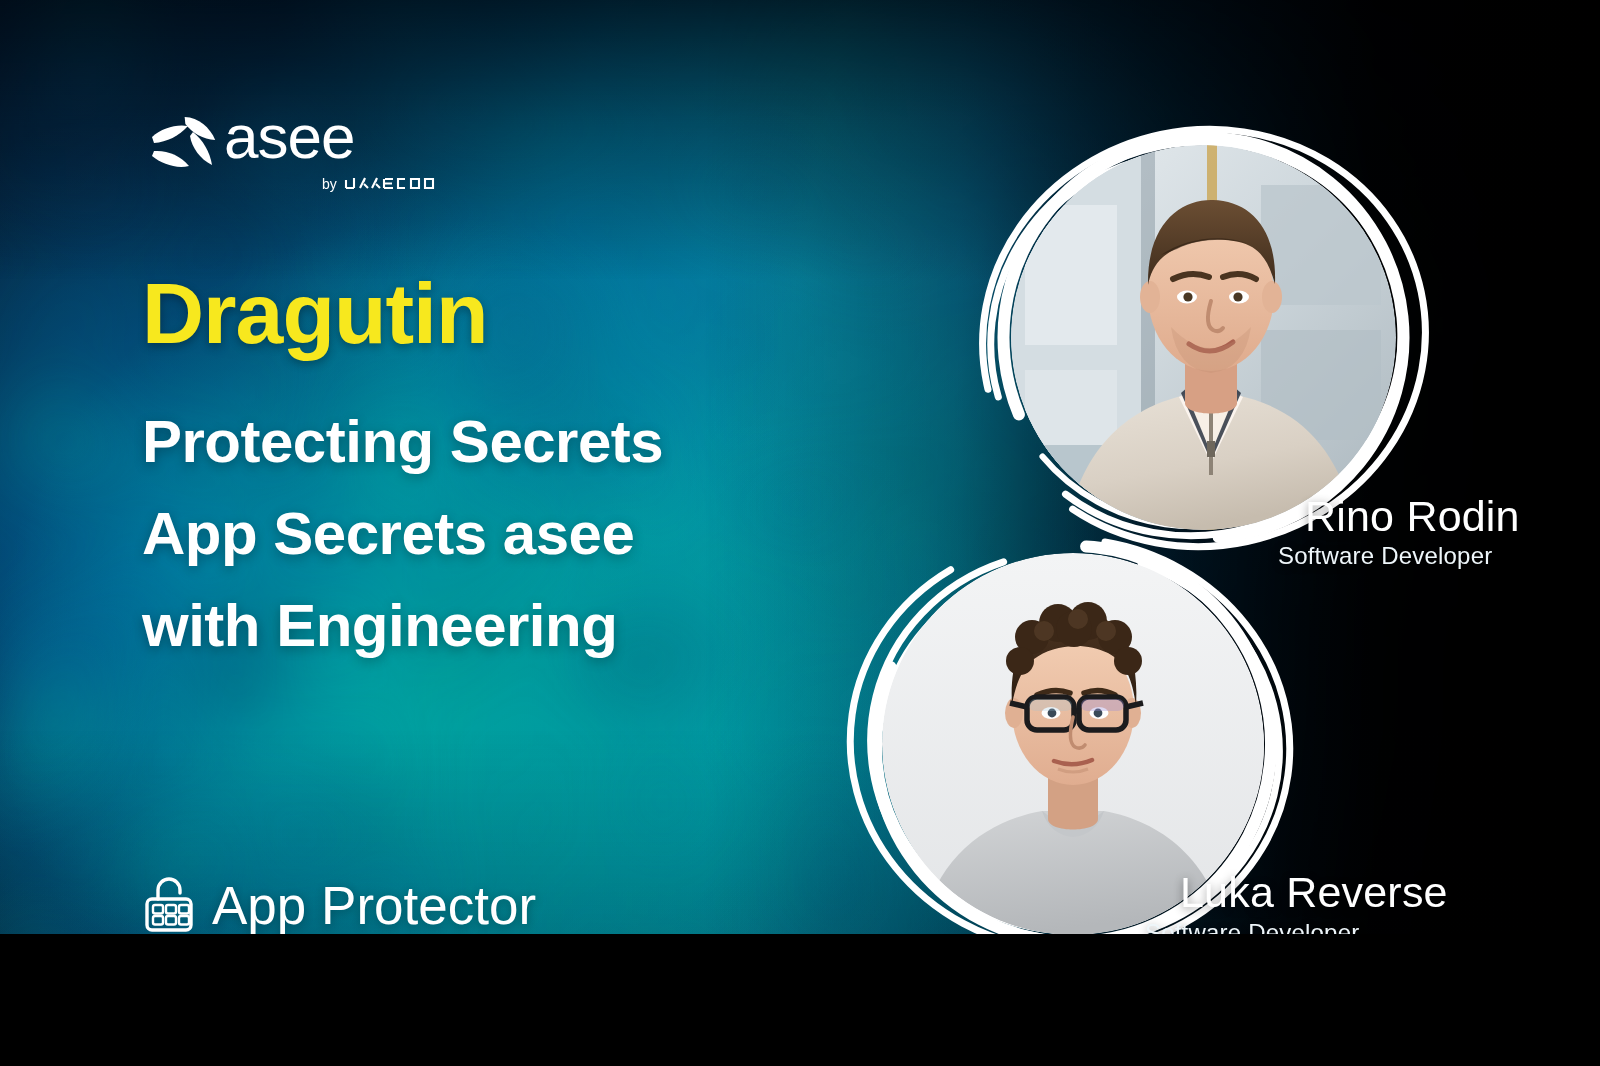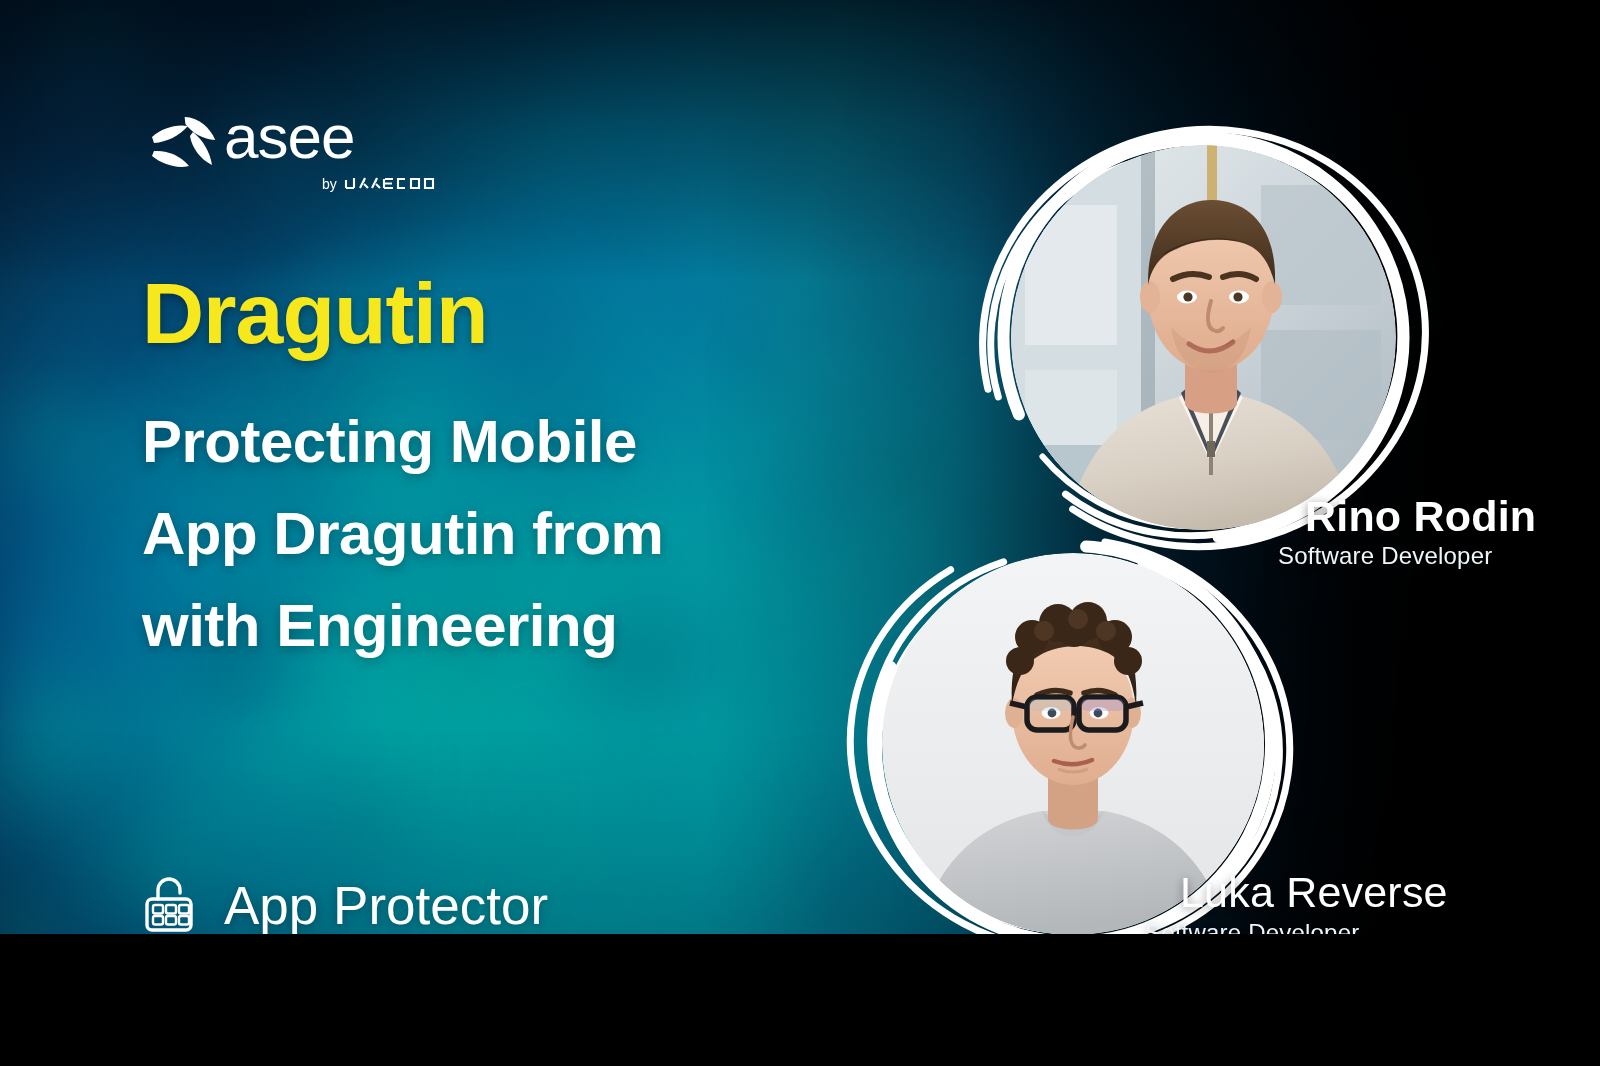--- a/index.html
+++ b/index.html
@@ -107,21 +107,21 @@
     text-shadow: 0 3px 12px rgba(0,0,0,0.30);
   }
   .headline .ln { display: block; white-space: nowrap; }
 
   .product {
     position: absolute;
     left: 138px;
     top: 872px;
     display: flex;
     align-items: center;
-    gap: 20px;
+    gap: 8px;
   }
   .product-icon { width: 66px; height: 66px; display: block; }
   .product-name {
     font-size: 53px;
     font-weight: 400;
     color: #ffffff;
     letter-spacing: 0px;
     text-shadow: 0 2px 10px rgba(0,0,0,0.30);
   }
 
@@ -152,21 +152,21 @@
     font-size: 24px;
     font-weight: 400;
     letter-spacing: 0.2px;
     white-space: nowrap;
     text-shadow: 0 2px 8px rgba(0,0,0,0.45);
   }
 
   
   #speaker-1 { left: 880px; top: 90px; width: 600px; height: 500px; }
   #speaker-1 .photo { left: 131px; top: 55px; width: 385px; height: 385px; }
-  #speaker-1 .sp-name { left: 425px; top: 402px; font-weight: bold; }
+  #speaker-1 .sp-name { left: 425px; top: 402px; }
   #speaker-1 .sp-role { left: 398px; top: 452px; }
 
   
   #speaker-2 { left: 770px; top: 505px; width: 620px; height: 500px; }
   #speaker-2 .photo { left: 112px; top: 48px; width: 382px; height: 382px; }
   #speaker-2 .sp-name { left: 410px; top: 363px; }
   #speaker-2 .sp-role { left: 375px; top: 414px; }
 </style>
 </head>
 <body>
@@ -424,22 +424,22 @@
           <path d="M103 5 h8 v9 h-8 z"></path>
         </g>
         <text x="22" y="16" font-family="'Liberation Sans', sans-serif" font-size="0" fill="none">by asseco</text>
       </svg>
     </div>
   </div>
 
   <div class="kicker">Dragutin</div>
 
   <div class="headline">
-    <span class="ln">Protecting Mobile</span>
-    <span class="ln">App Dragutin from</span>
+    <span class="ln">Protecting Secrets</span>
+    <span class="ln">App Secrets asee</span>
     <span class="ln">with Engineering</span>
   </div>
 
   <div class="product">
     <svg class="product-icon" viewBox="0 0 66 66">
       <g fill="none" stroke="#ffffff" stroke-width="3.4" stroke-linecap="round" stroke-linejoin="round">
         <path d="M20 27 V18 a11 11 0 0 1 22 0 v3"></path>
         <rect x="9" y="27" width="44" height="31" rx="5"></rect>
       </g>
       <g fill="none" stroke="#ffffff" stroke-width="2.4">

